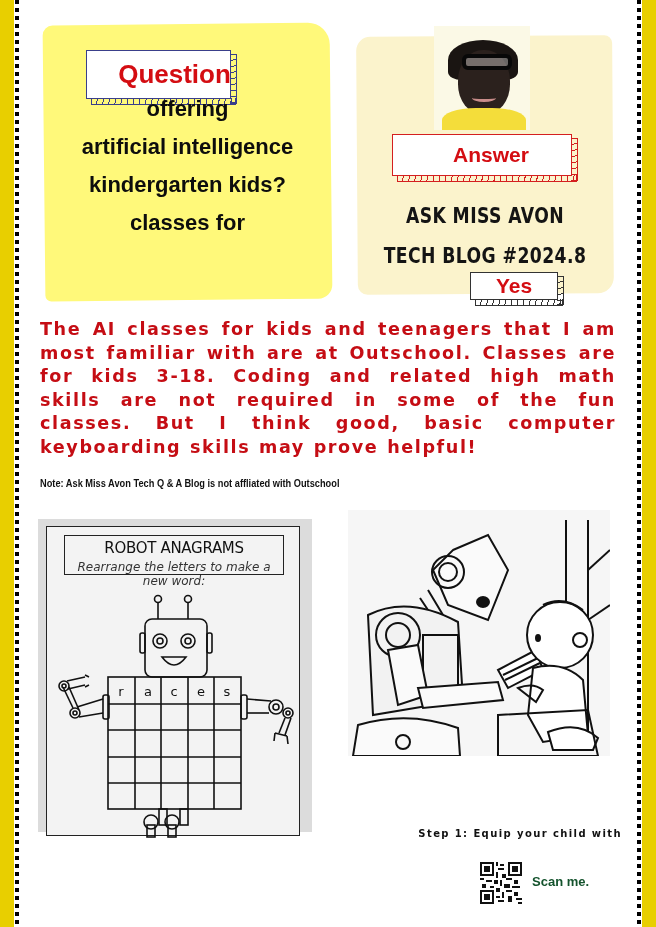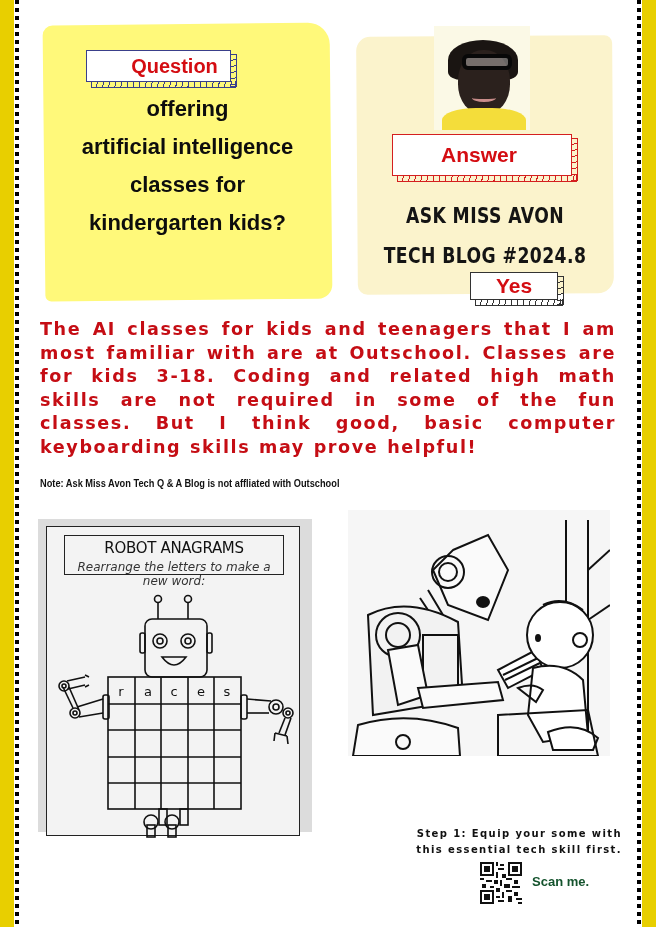--- a/index.html
+++ b/index.html
@@ -18,35 +18,35 @@
   .q-panel { position: absolute; left: 44px; top: 24px; width: 287px; height: 276px;
     background: #fff97a; border-radius: 10px 22px 14px 6px; transform: rotate(-0.6deg); }
   .label-box { position: absolute; background: #fff; display: flex; align-items: center; justify-content: center;
     font-family: "Liberation Sans", sans-serif; font-weight: bold; color: #d40d12; }
   .label-box::after { content: ""; position: absolute; left: 4px; right: -6px; bottom: -7px; height: 6px;
     background: repeating-linear-gradient(100deg, transparent 0 5px, currentColor 5px 6px);
     border: 1px solid currentColor; border-top: none; }
   .label-box::before { content: ""; position: absolute; right: -7px; top: 3px; bottom: -6px; width: 6px;
     background: repeating-linear-gradient(170deg, transparent 0 5px, currentColor 5px 6px);
     border: 1px solid currentColor; border-left: none; }
-  .question-label { left: 86px; top: 50px; width: 145px; height: 32px; border: 1.5px solid #3a3f8a; font-size: 20px; padding-left: 32px; }
+  .question-label { left: 86px; top: 50px; width: 145px; height: 49px; border: 1.5px solid #3a3f8a; font-size: 26px; padding-left: 32px; }
   .question-label::after, .question-label::before { color: #3a3f8a; }
   .question-text { position: absolute; left: 44px; top: 90px; width: 287px; text-align: center;
     font-family: "Liberation Sans", sans-serif; font-weight: bold; font-size: 22px; line-height: 38px; color: #0d0d0d; }
 
   
   .a-panel { position: absolute; left: 357px; top: 36px; width: 256px; height: 258px;
     background: #fbf3cc; border-radius: 14px 8px 16px 10px; transform: rotate(-0.4deg); }
   .photo { position: absolute; left: 434px; top: 26px; width: 96px; height: 104px; background: #fbf9e6; overflow: hidden; }
   .photo .hair { position: absolute; left: 14px; top: 14px; width: 70px; height: 40px; border-radius: 50% 50% 20% 20%; background: #1a1512; }
   .photo .face { position: absolute; left: 24px; top: 24px; width: 52px; height: 64px; border-radius: 48% 48% 46% 46%; background: #2b211d; }
   .photo .glasses { position: absolute; left: 28px; top: 28px; width: 50px; height: 16px; border: 4px solid #080808; border-radius: 6px; background: rgba(255,255,255,0.35); }
   .photo .shirt { position: absolute; left: 8px; top: 82px; width: 84px; height: 30px; border-radius: 40% 40% 0 0; background: #f4dd3a; }
   .photo .smile { position: absolute; left: 38px; top: 68px; width: 24px; height: 8px; border-bottom: 3px solid #c98d8a; border-radius: 0 0 50% 50%; }
-  .answer-label { left: 392px; top: 134px; width: 180px; height: 42px; border: 1.5px solid #d41f1f; font-size: 21px; padding-left: 48px; justify-content: flex-start; }
+  .answer-label { left: 392px; top: 134px; width: 180px; height: 42px; border: 1.5px solid #d41f1f; font-size: 21px; padding-left: 60px; justify-content: flex-start; }
   .answer-label::after, .answer-label::before { color: #d41f1f; }
   .blog-title { position: absolute; left: 360px; top: 196px; width: 250px; text-align: center;
     font-family: "DejaVu Sans", sans-serif; font-weight: bold; font-size: 21px; line-height: 40px; color: #141414;
     transform: scaleX(0.82); transform-origin: center; letter-spacing: 0.5px; }
   .yes-label { left: 470px; top: 272px; width: 88px; height: 28px; border: 1.5px solid #333; font-size: 21px; }
   .yes-label::after, .yes-label::before { color: #333; }
 
   
   .body-text { position: absolute; left: 40px; top: 318px; width: 576px;
     font-family: "DejaVu Sans", sans-serif; font-weight: bold; font-size: 17.6px; line-height: 23.6px;
@@ -78,22 +78,22 @@
 <div class="side-band right"></div>
 <div class="dots right"></div>
 
 <div class="q-panel"></div>
 <div class="label-box question-label">
   <span>Question</span>
 </div>
 <div class="question-text">
   <div>offering</div>
   <div>artificial intelligence</div>
+  <div>kindergarten kids?</div>
   <div>classes for</div>
-  <div>kindergarten kids?</div>
 </div>
 
 <div class="a-panel"></div>
 <div class="photo" title="Miss Avon portrait">
   <div class="hair"></div>
   <div class="face"></div>
   <div class="glasses"></div>
   <div class="smile"></div>
   <div class="shirt"></div>
 </div>
@@ -230,22 +230,21 @@
       <path d="M185 158 Q215 150 235 170 L240 225 L195 232 L180 205 Z" fill="#fff"></path>
       <path d="M170 178 Q185 172 195 180 L188 192 Z"></path>
       <path d="M200 222 Q230 210 250 228 L245 240 L205 240 Z" fill="#fff"></path>
 
       <path d="M150 205 L240 200 L250 246 L150 246 Z"></path>
     </g>
   </svg>
 </div>
 
 <div class="step-text">
-  <div>Step 1: Equip your some with</div>
-  <div>this essential tech skill first.</div>
+  <div>Step 1: Equip your child with</div>
 </div>
 <svg class="qr" viewBox="0 0 21 21" shape-rendering="crispEdges">
   <rect width="21" height="21" fill="#fff"></rect>
   <g fill="#111">
     <rect x="0" y="0" width="7" height="7"></rect>
       <rect x="1" y="1" width="5" height="5" fill="#fff"></rect>
       <rect x="2" y="2" width="3" height="3"></rect>
     <rect x="14" y="0" width="7" height="7"></rect>
       <rect x="15" y="1" width="5" height="5" fill="#fff"></rect>
       <rect x="16" y="2" width="3" height="3"></rect>

